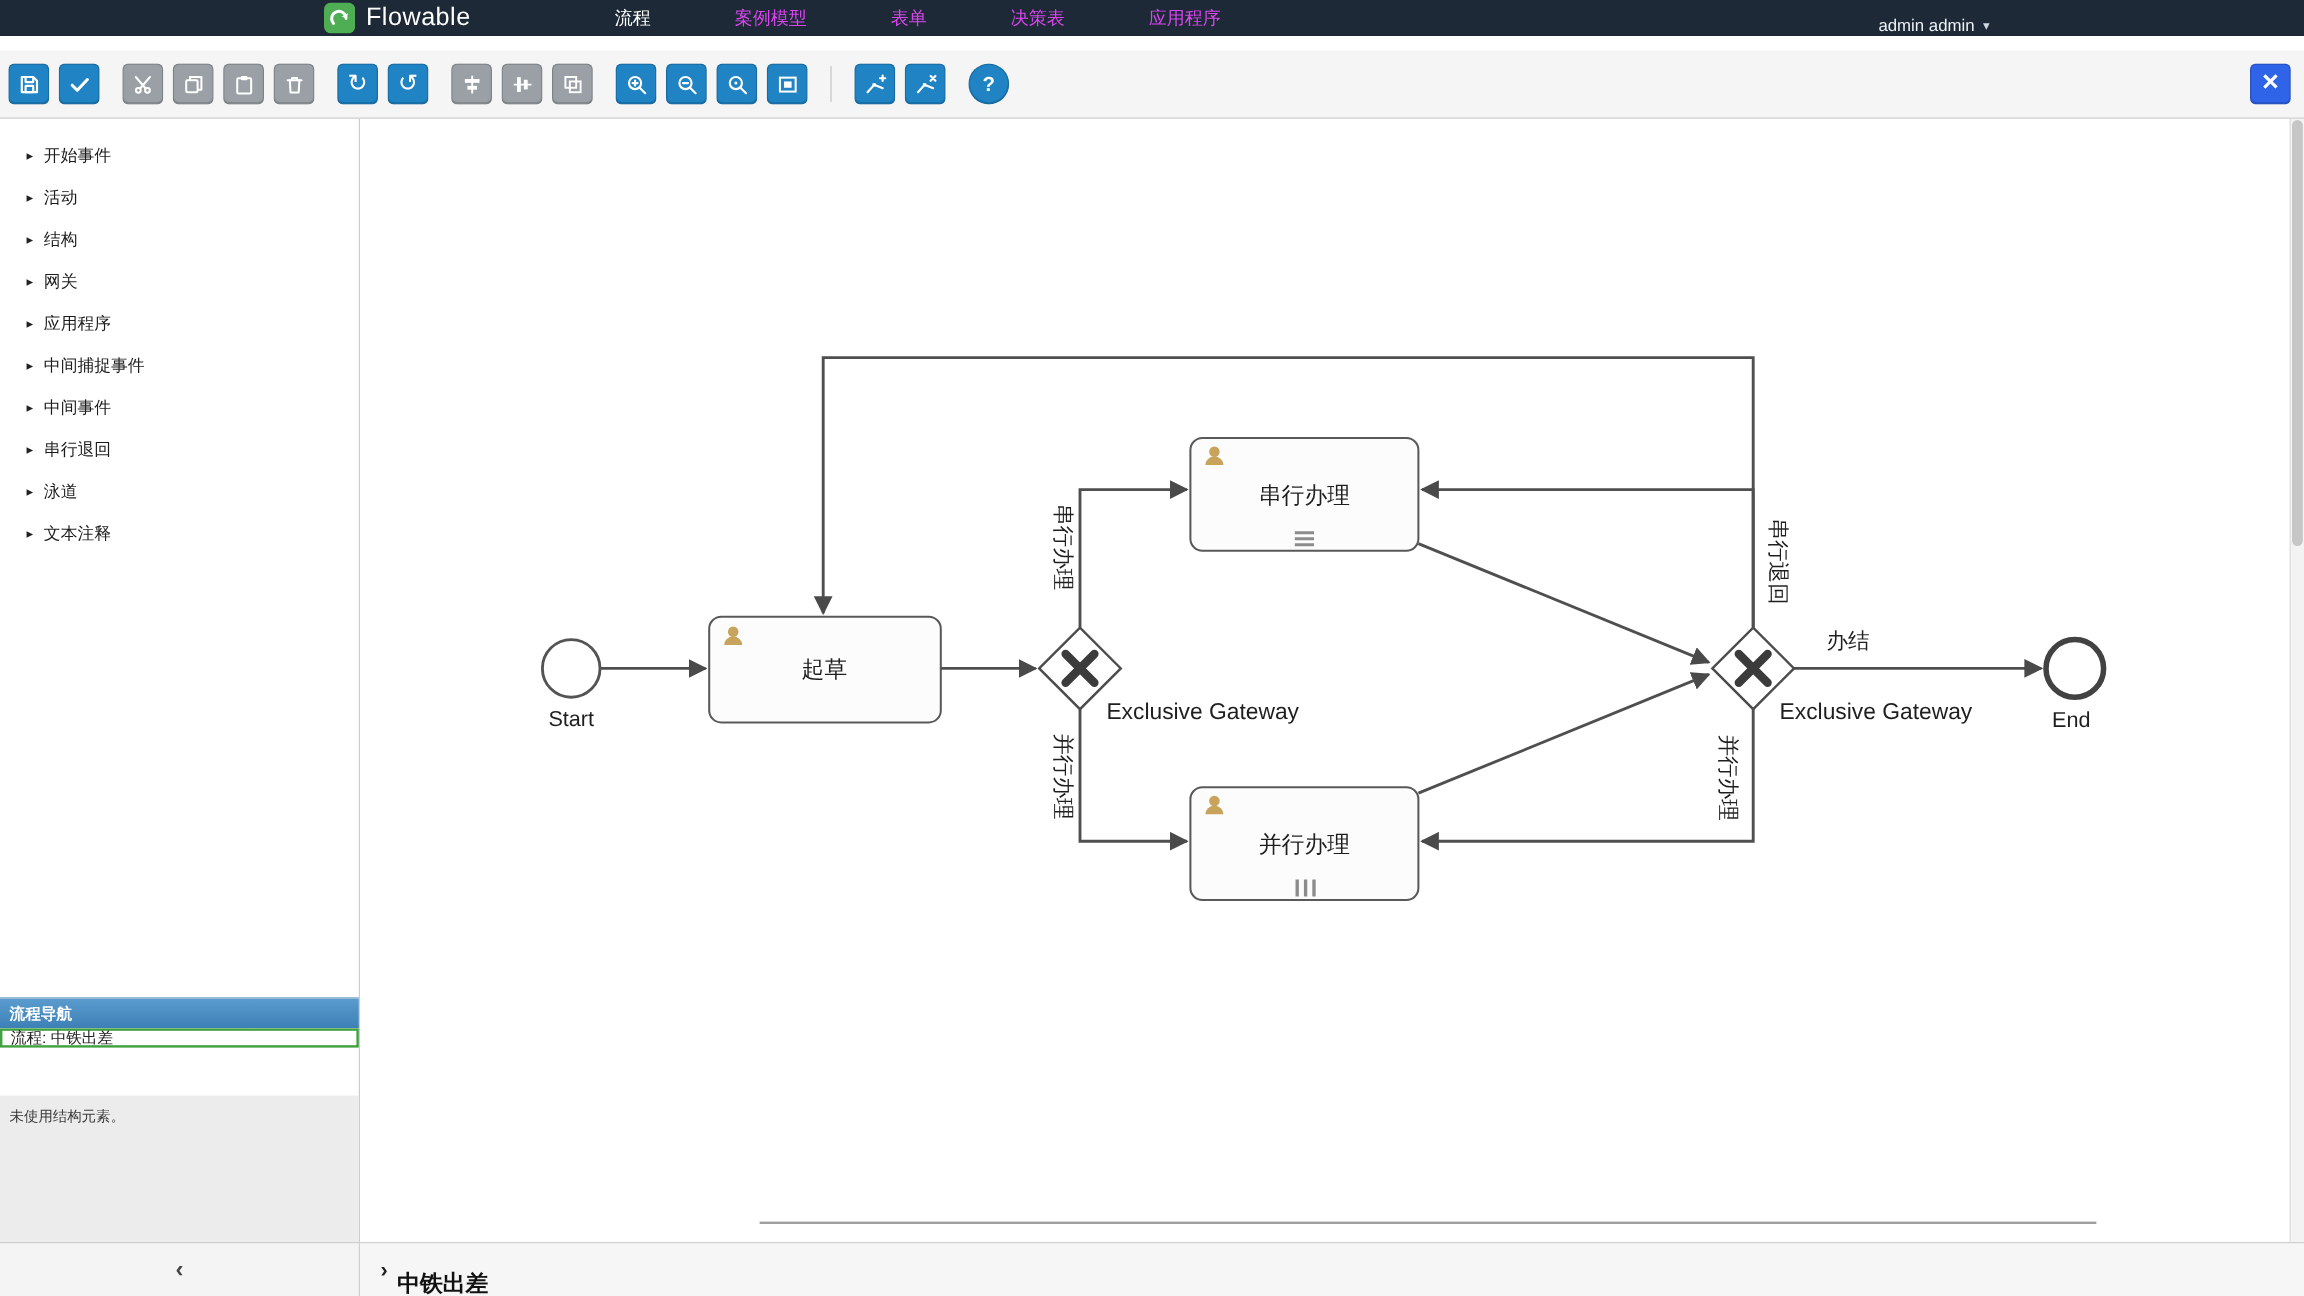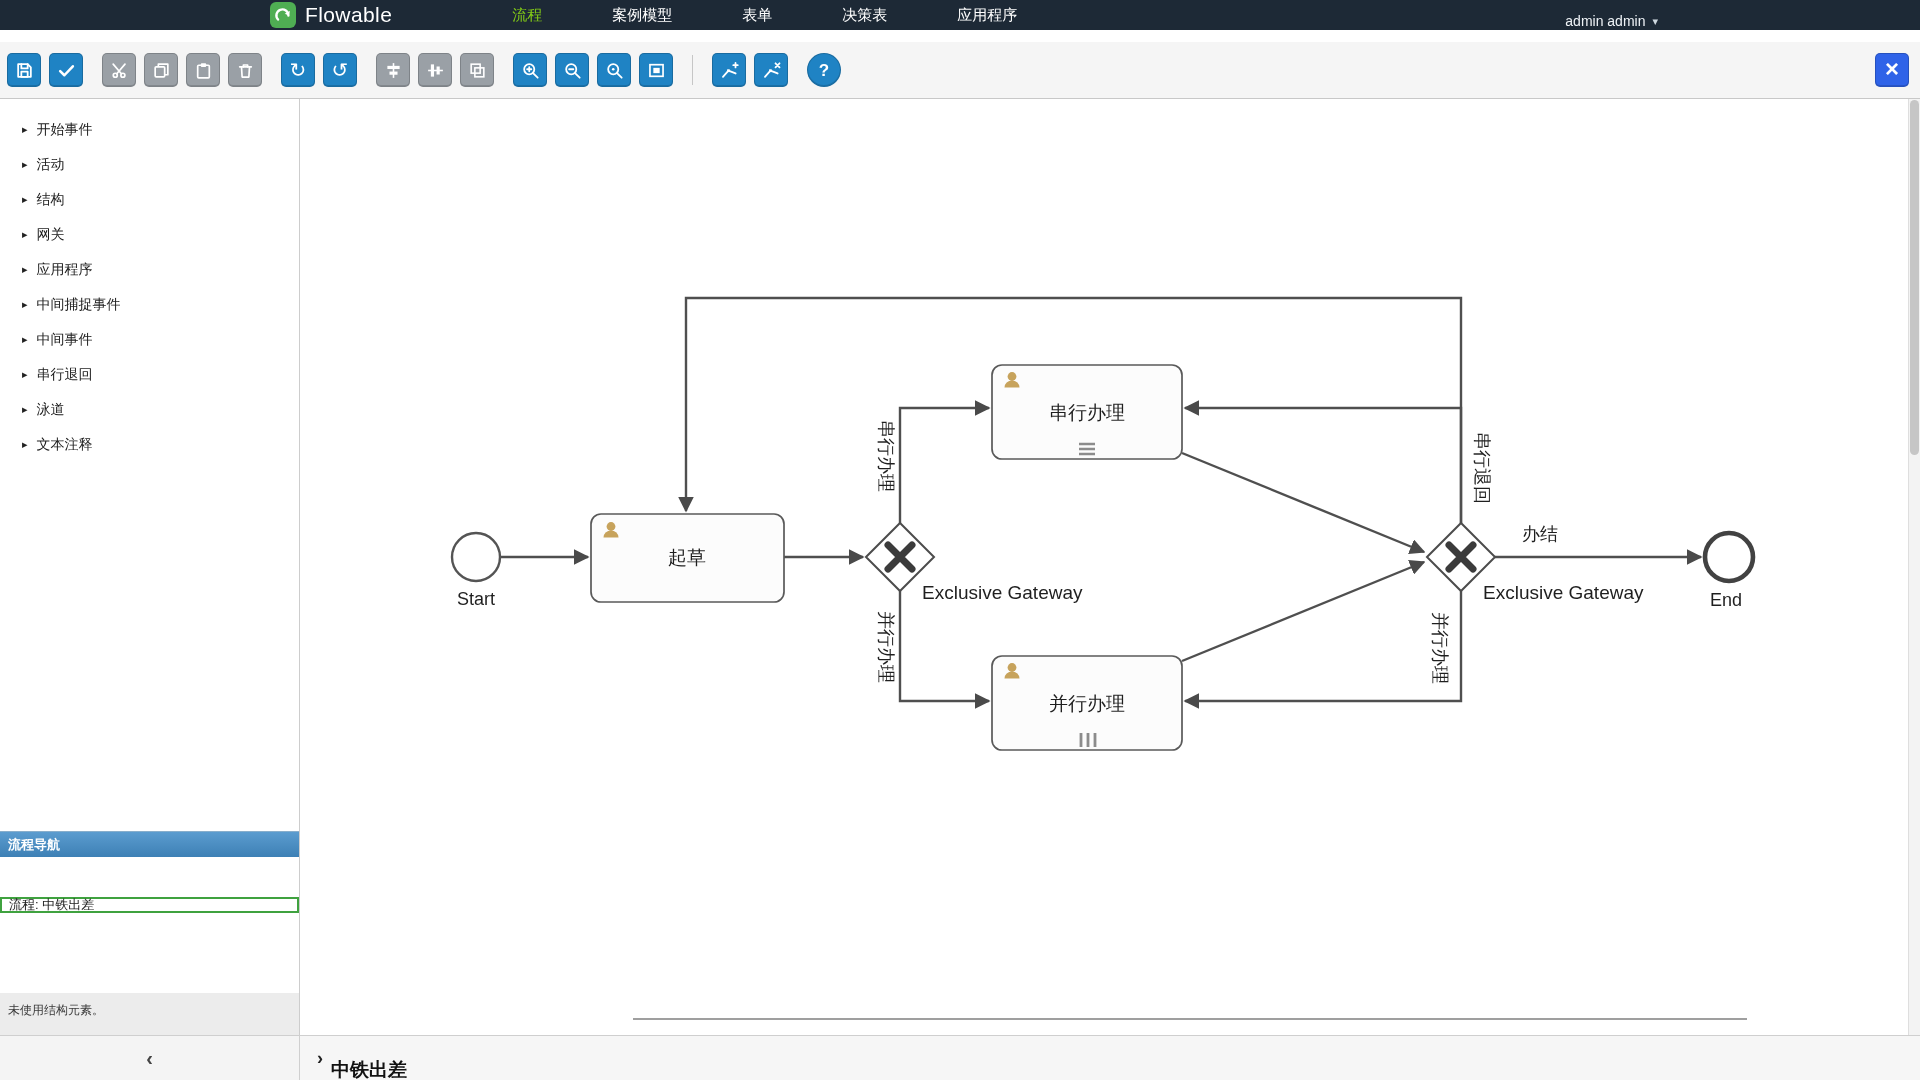--- a/index.html
+++ b/index.html
@@ -5,22 +5,22 @@
   * { box-sizing: border-box; margin: 0; padding: 0; }
   html,body { width:1920px; height:1080px; overflow:hidden; background:#fff;
               font-family:"Liberation Sans","DejaVu Sans",sans-serif; }
 
   
   .navbar { position:absolute; left:0; top:0; width:1920px; height:30px;
             background:#1d2936; display:flex; align-items:center; }
   .brand { display:flex; align-items:center; gap:9px; margin-left:270px; cursor:pointer; }
   .brand-text { color:#fff; font-size:21px; letter-spacing:.4px; }
   .nav-items { display:flex; gap:70px; margin-left:120px; }
-  .nav-item { color:#ffffff; font-size:15px; cursor:pointer; text-decoration:none; }
-  .nav-item.active { color:#84cc16; }
+  .nav-item { color:#d946ef; font-size:15px; cursor:pointer; text-decoration:none; }
+  .nav-item.active { color:#ffffff; }
   .user-menu { position:absolute; right:262px; top:0; height:42px; display:flex;
                align-items:center; gap:7px; color:#eef2f6; font-size:14px; cursor:pointer; }
   .user-menu .caret { font-size:11px; color:#cfd8e0; }
 
   
   .toolbar { position:absolute; left:0; top:42px; width:1920px; height:57px;
              background:#f5f5f5; border-bottom:1px solid #c8c8c8;
              display:flex; align-items:center; padding-left:7px; }
   .tb-group { display:flex; gap:8px; margin-right:19px; }
   .tb { width:34px; height:34px; border-radius:5px; border:1px solid rgba(0,0,0,.18);
@@ -36,21 +36,21 @@
 
   
   .palette { position:absolute; left:0; top:99px; width:300px; height:936px;
              background:#fff; border-right:1px solid #cdcdcd; }
   .pal-list { padding-top:13px; }
   .pal-item { height:35px; display:flex; align-items:center; padding-left:22px;
               font-size:14px; color:#1c1c1c; cursor:pointer; }
   .pal-item .chev { font-size:11px; margin-right:9px; color:#222; }
 
   .navigator { position:absolute; left:0; bottom:0; width:100%; height:204px;
-               display:flex; flex-direction:column;gap:40px; }
+               display:flex; flex-direction:column; }
   .nav-head { height:26px; line-height:26px; padding-left:8px; color:#fff;
               font-size:13px; font-weight:bold;
               background:linear-gradient(#5b9ccf,#3d80b5);
               border-top:1px solid #88aecb; }
   .nav-current { height:16px; display:flex; align-items:center; padding:0 7px;
                  background:#fff; border:2px solid #3fa23f; font-size:13px;
                  color:#222; cursor:pointer; }
   .nav-empty { flex:1; background:#ececec; font-size:12px; color:#3a3a3a;
                padding:9px 8px;margin-top:40px; }
 

